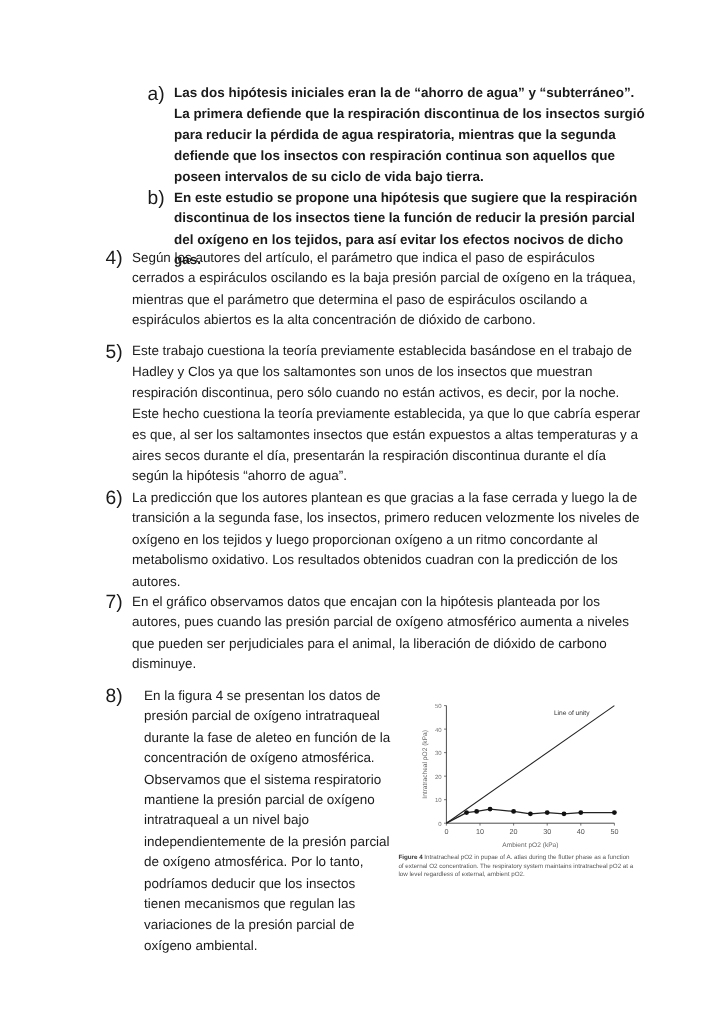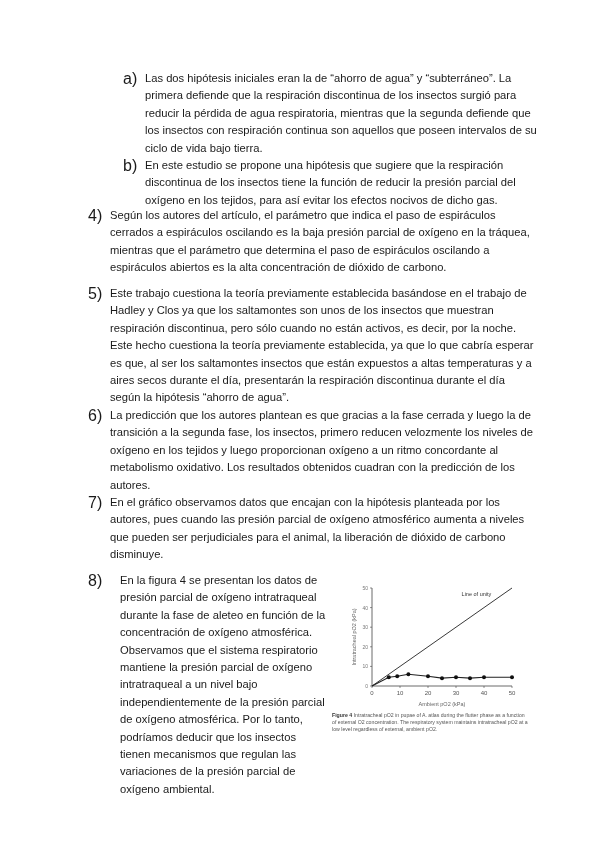--- a/index.html
+++ b/index.html
@@ -3,21 +3,21 @@
 <meta charset="utf-8">
 <style>
   html, body { margin: 0; padding: 0; background: #ffffff; }
   body { width: 600px; height: 848px; position: relative; overflow: hidden;
          font-family: "Liberation Sans", sans-serif; color: #1a1a1a; }
   .item { position: absolute; left: 88px; width: 450px; }
   .num { position: absolute; left: 0; top: 0; }
   .txt { margin-left: 22px; font-size: 11.2px; line-height: 17.4px; }
   .sub { position: absolute; left: 123px; width: 416px; }
   .sub .num { left: 0; }
-  .sub .txt { margin-left: 22px; }
+  .sub .txt { margin-left: 22px; font-weight: bold; }
   .fig { position: absolute; left: 330px; top: 572px; width: 200px; height: 180px; }
   .fig svg { position: absolute; left: 0; top: 0; }
   .caption { position: absolute; left: 2px; top: 140px; width: 198px;
              font-size: 5.2px; line-height: 7.2px; color: #555; }
   .caption b { color: #333; }
 </style>
 </head>
 <body>
 
 <div class="sub" style="top:70px">

